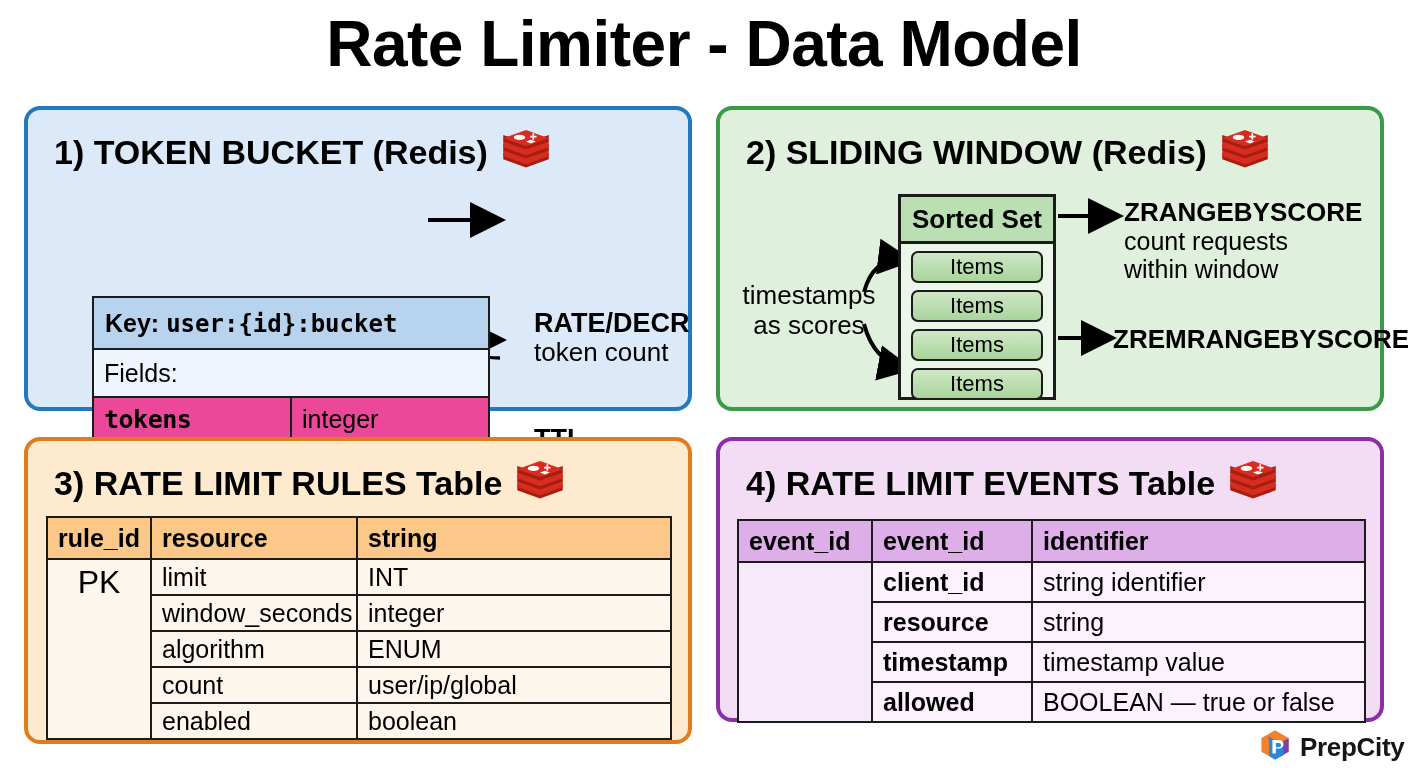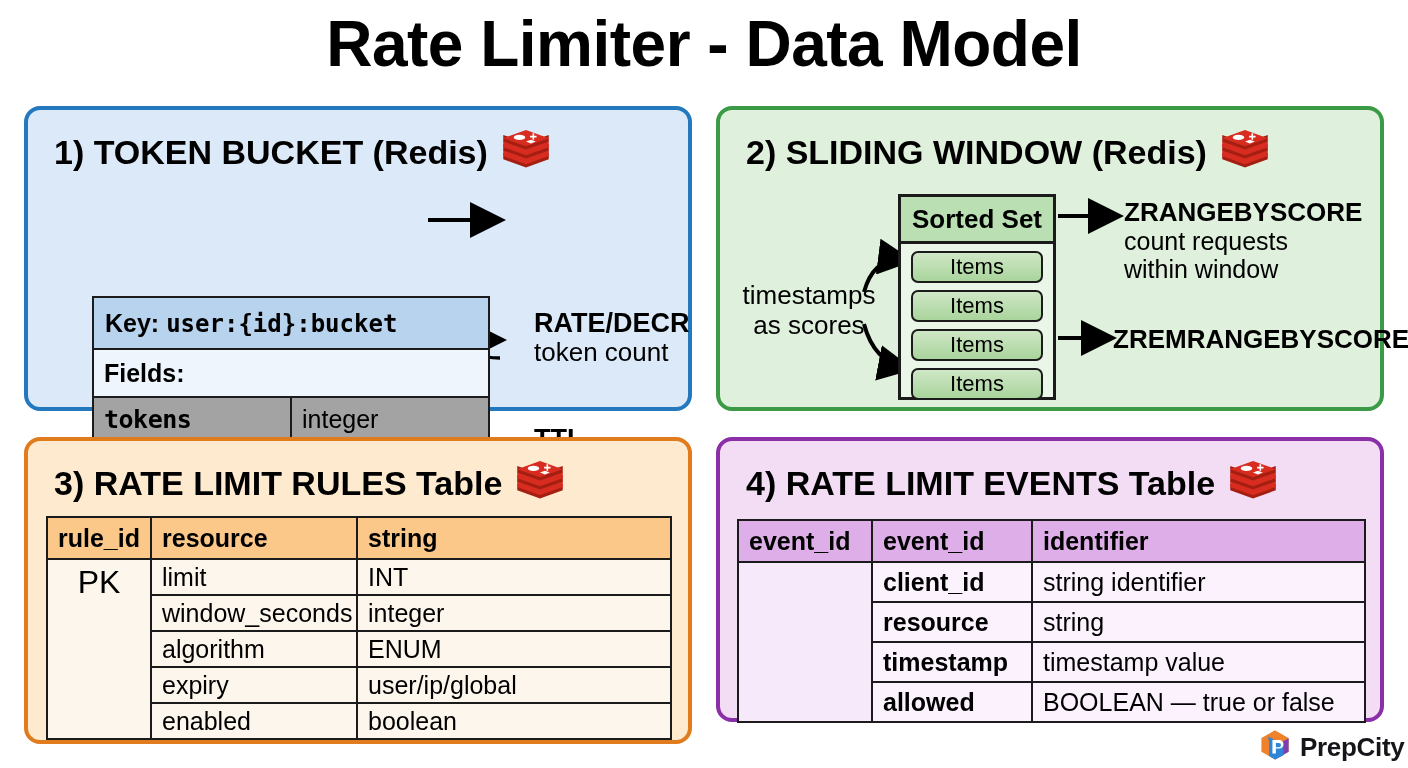--- a/index.html
+++ b/index.html
@@ -55,22 +55,22 @@
     color:#000;
     height:40px;
     box-sizing:border-box;
     overflow:hidden;
     white-space:nowrap;
   }
 
   
   #tb-table{left:64px;top:186px;width:398px;}
   #tb-table .key-row td{background:#b7d3ed;font-size:25px;font-weight:bold;height:52px;padding-left:11px;}
-  #tb-table .fields-row td{background:#eef5fc;font-weight:bold;height:48px;}
-  #tb-table .data-row td{background:#a3a3a3;height:45px;}
+  #tb-table .fields-row td{background:#eef5fc;font-weight:normal;height:48px;}
+  #tb-table .data-row td{background:#ec4899;height:45px;}
   .mono{font-family:"DejaVu Sans Mono","Liberation Mono",monospace;font-weight:bold;letter-spacing:-0.5px;}
   .mono-b{font-family:"DejaVu Sans Mono","Liberation Mono",monospace;font-weight:bold;font-size:24px;}
 
   
   .callout{position:absolute;color:#000;line-height:1.12;}
   .callout .lead{font-size:27px;font-weight:bold;display:block;}
   .callout .sub{font-size:26px;display:block;}
   #cb-incr{left:506px;top:198px;}
   #cb-ttl{left:506px;top:314px;}
   #svg-p1{position:absolute;left:0;top:0;width:668px;height:305px;pointer-events:none;}
@@ -287,21 +287,21 @@
   </tr>
   <tr>
     <td>window_seconds</td>
     <td>integer</td>
   </tr>
   <tr>
     <td>algorithm</td>
     <td>ENUM</td>
   </tr>
   <tr>
-    <td>expiry</td>
+    <td>count</td>
     <td>user/ip/global</td>
   </tr>
   <tr>
     <td>enabled</td>
     <td>boolean</td>
   </tr>
 </tbody>
   </table>
 
 <div class="panel" id="panel-events-table">

